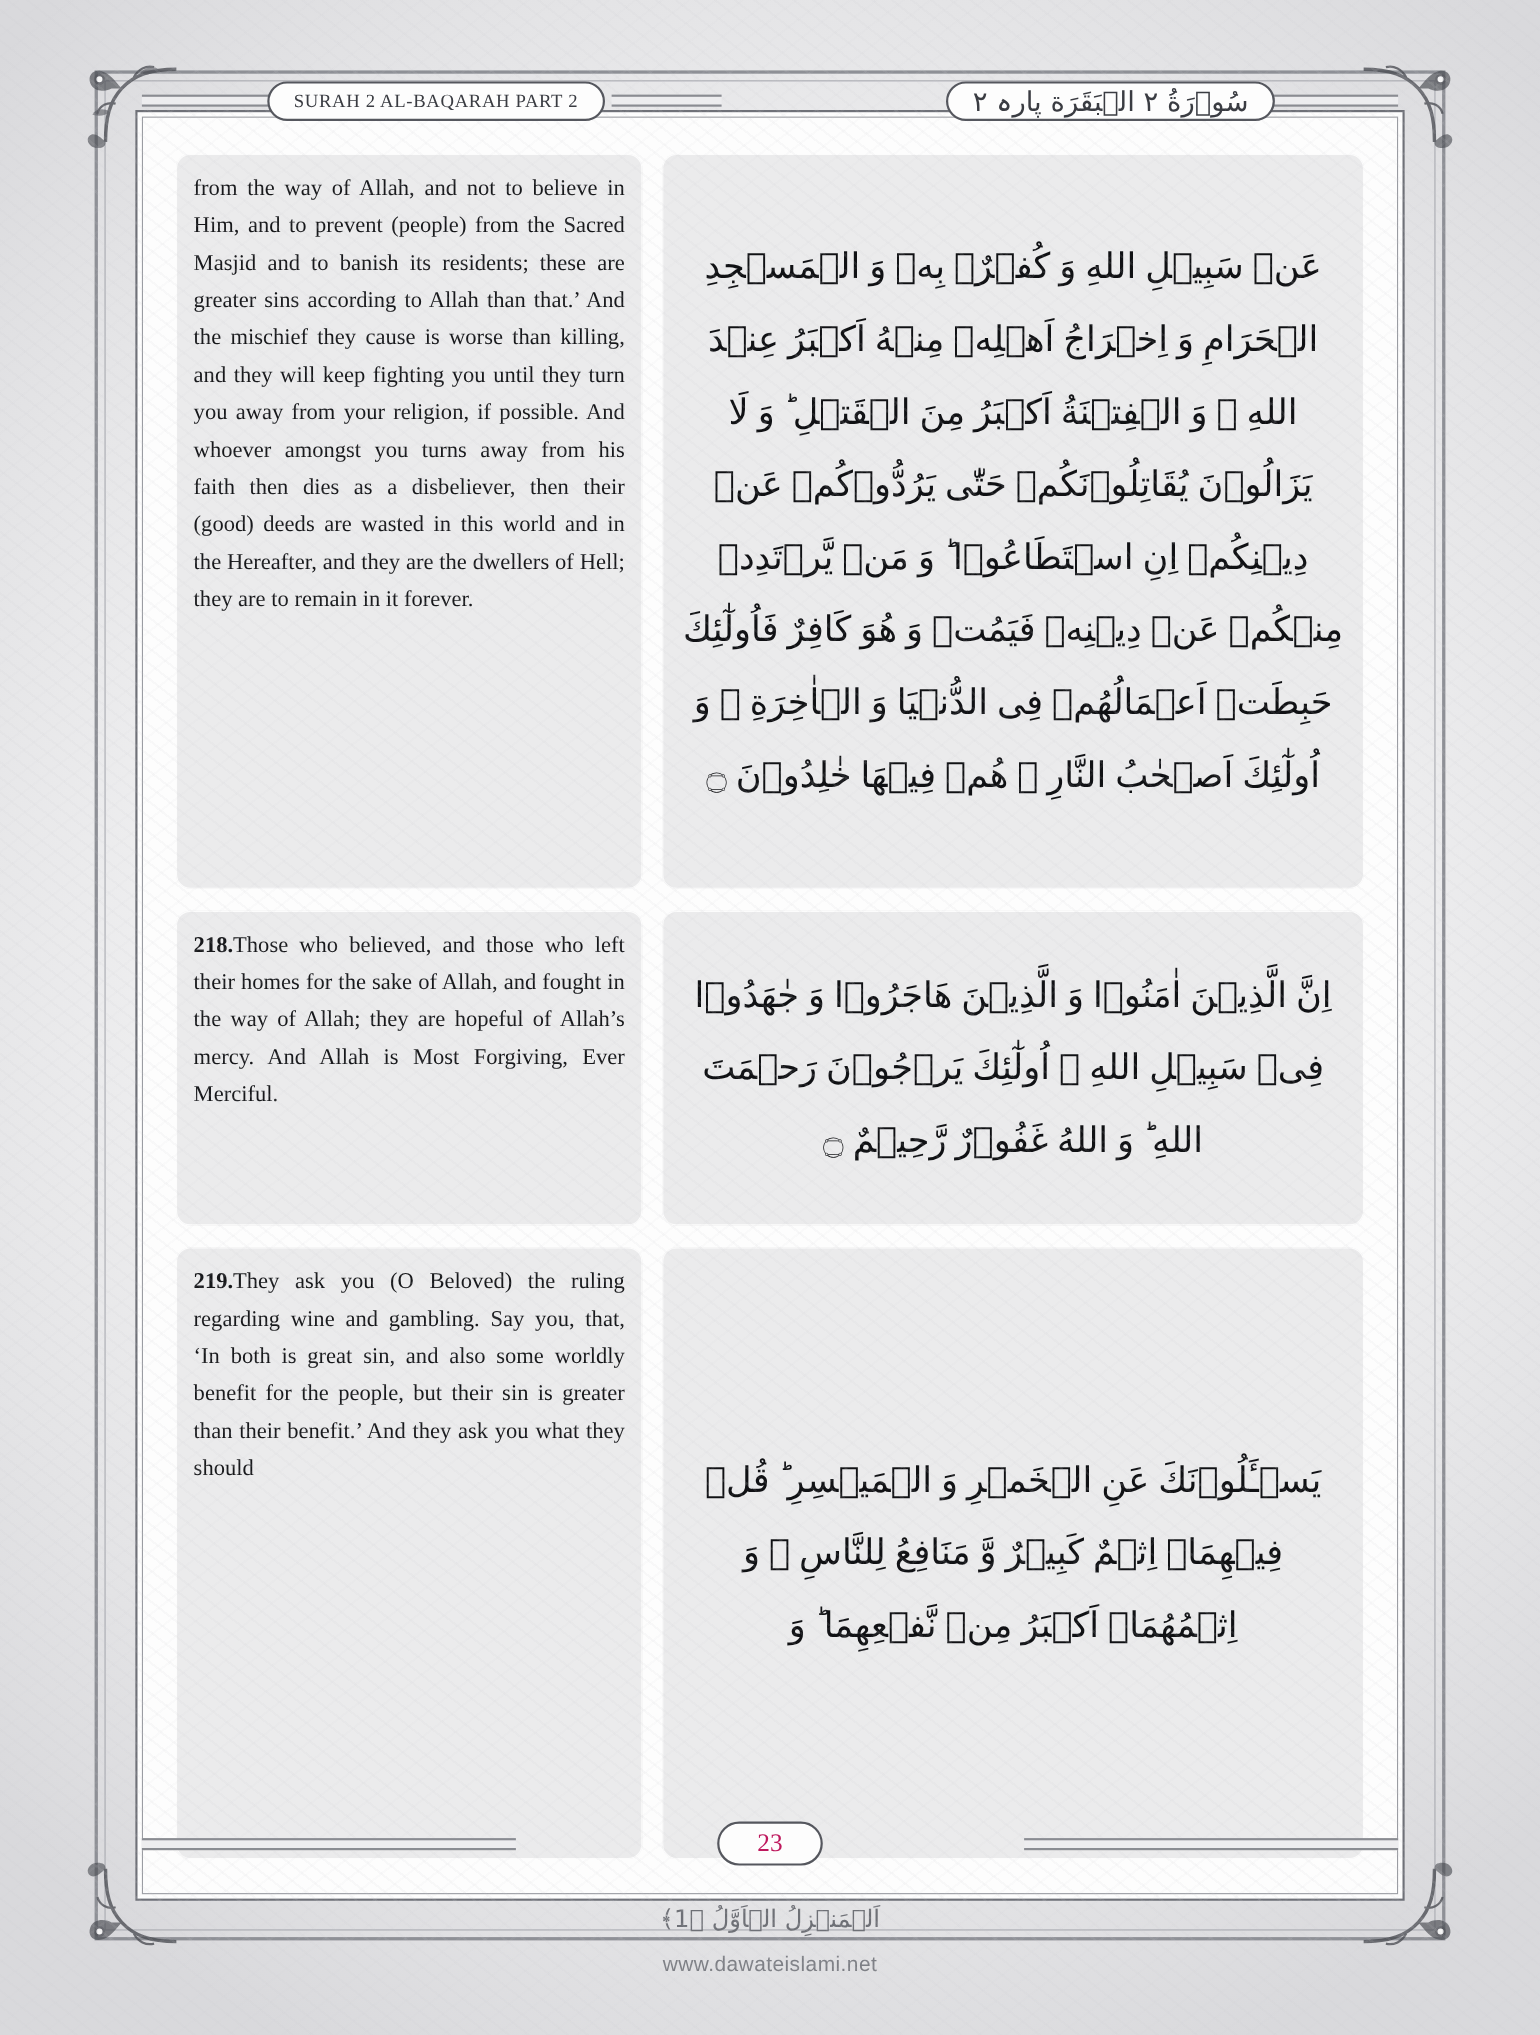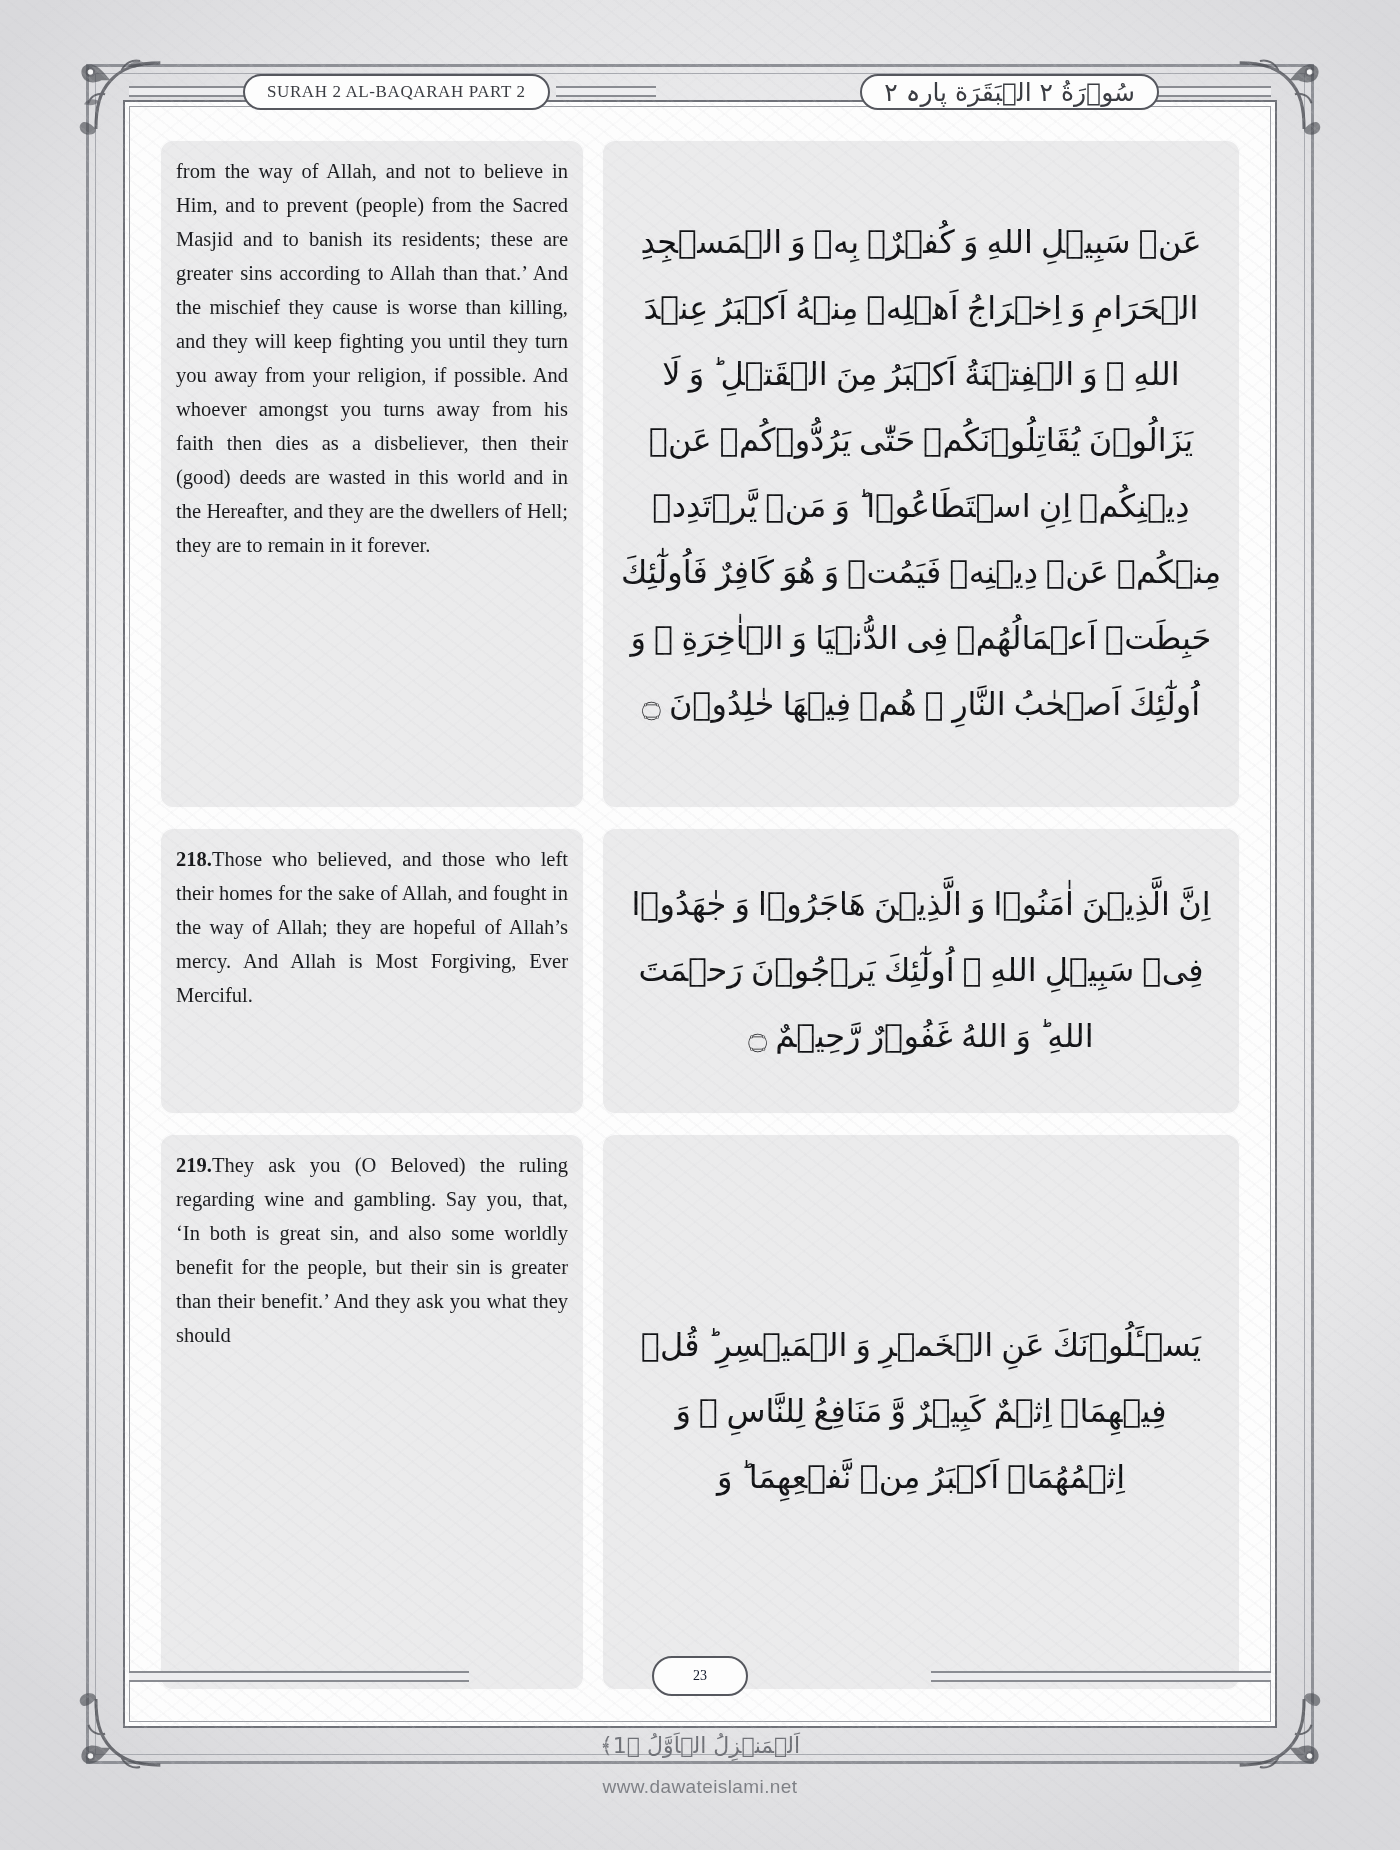--- a/index.html
+++ b/index.html
@@ -200,22 +200,22 @@
     bottom:154px;
     border:2.5px solid #55575e;
     border-radius:20px;
     background:#fdfdfd;
     min-width:92px;
     height:36px;
     display:flex;
     align-items:center;
     justify-content:center;
     font-family:"Liberation Serif", serif;
-    font-size:14px;
-    color:#0f172a;
+    font-size:23px;
+    color:#be185d;
     z-index:5;
   }
 
   .footer-ar{
     position:absolute;
     left:0; right:0;
     bottom:92px;
     text-align:center;
     font-family:"DejaVu Sans", sans-serif;
     font-size:22px;

